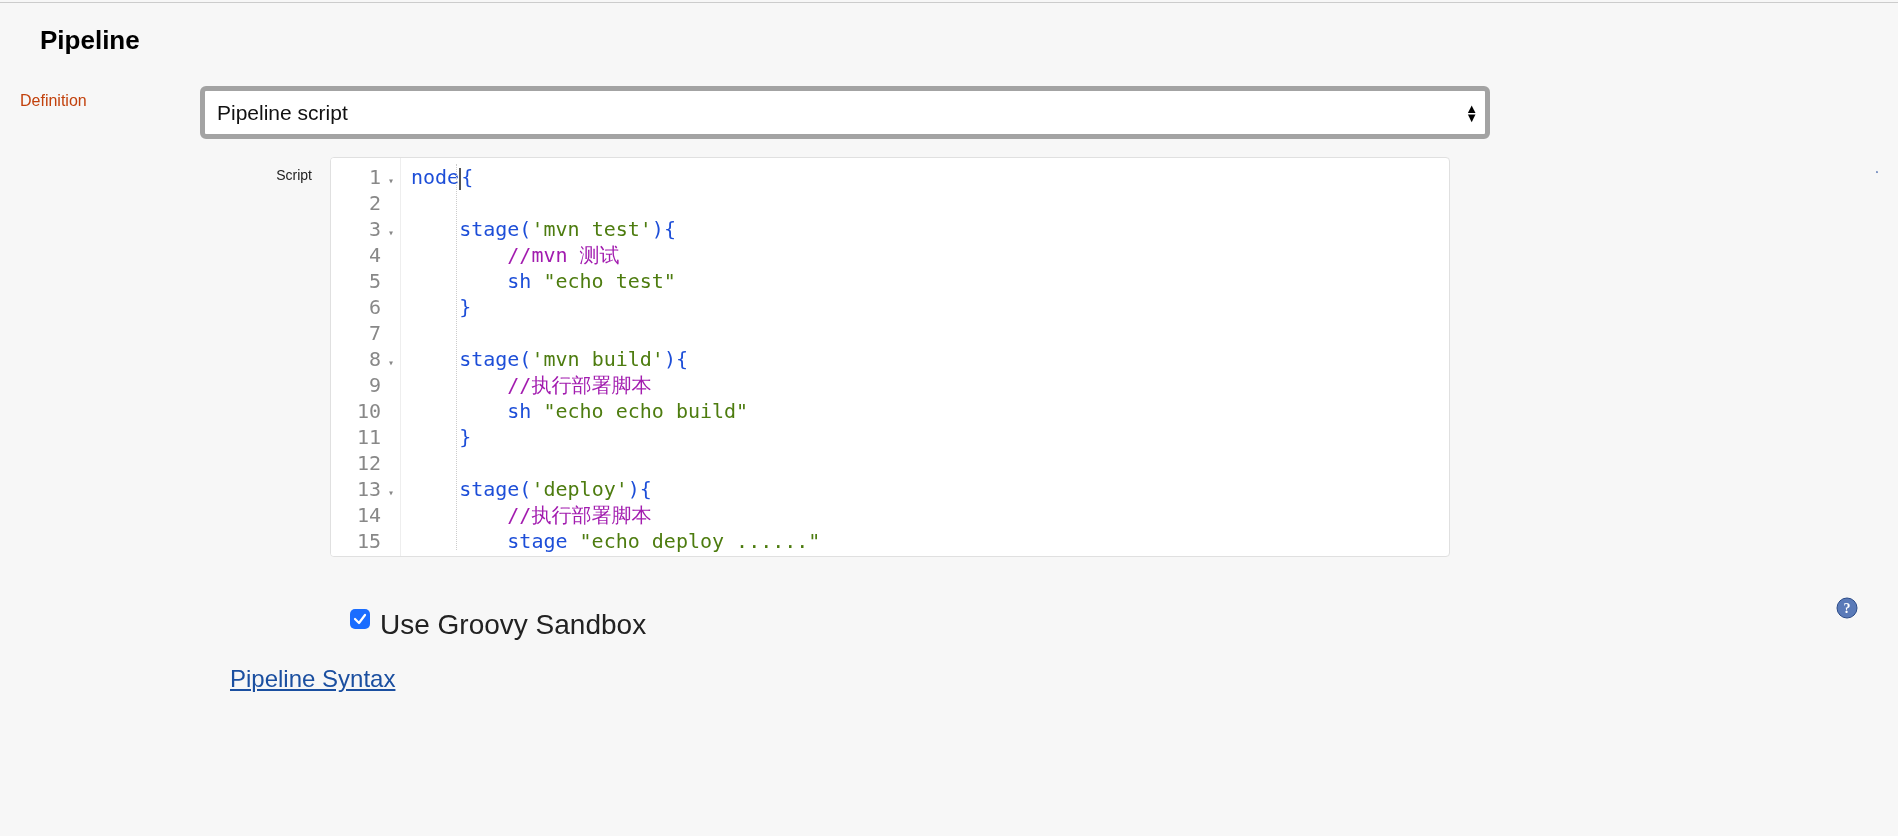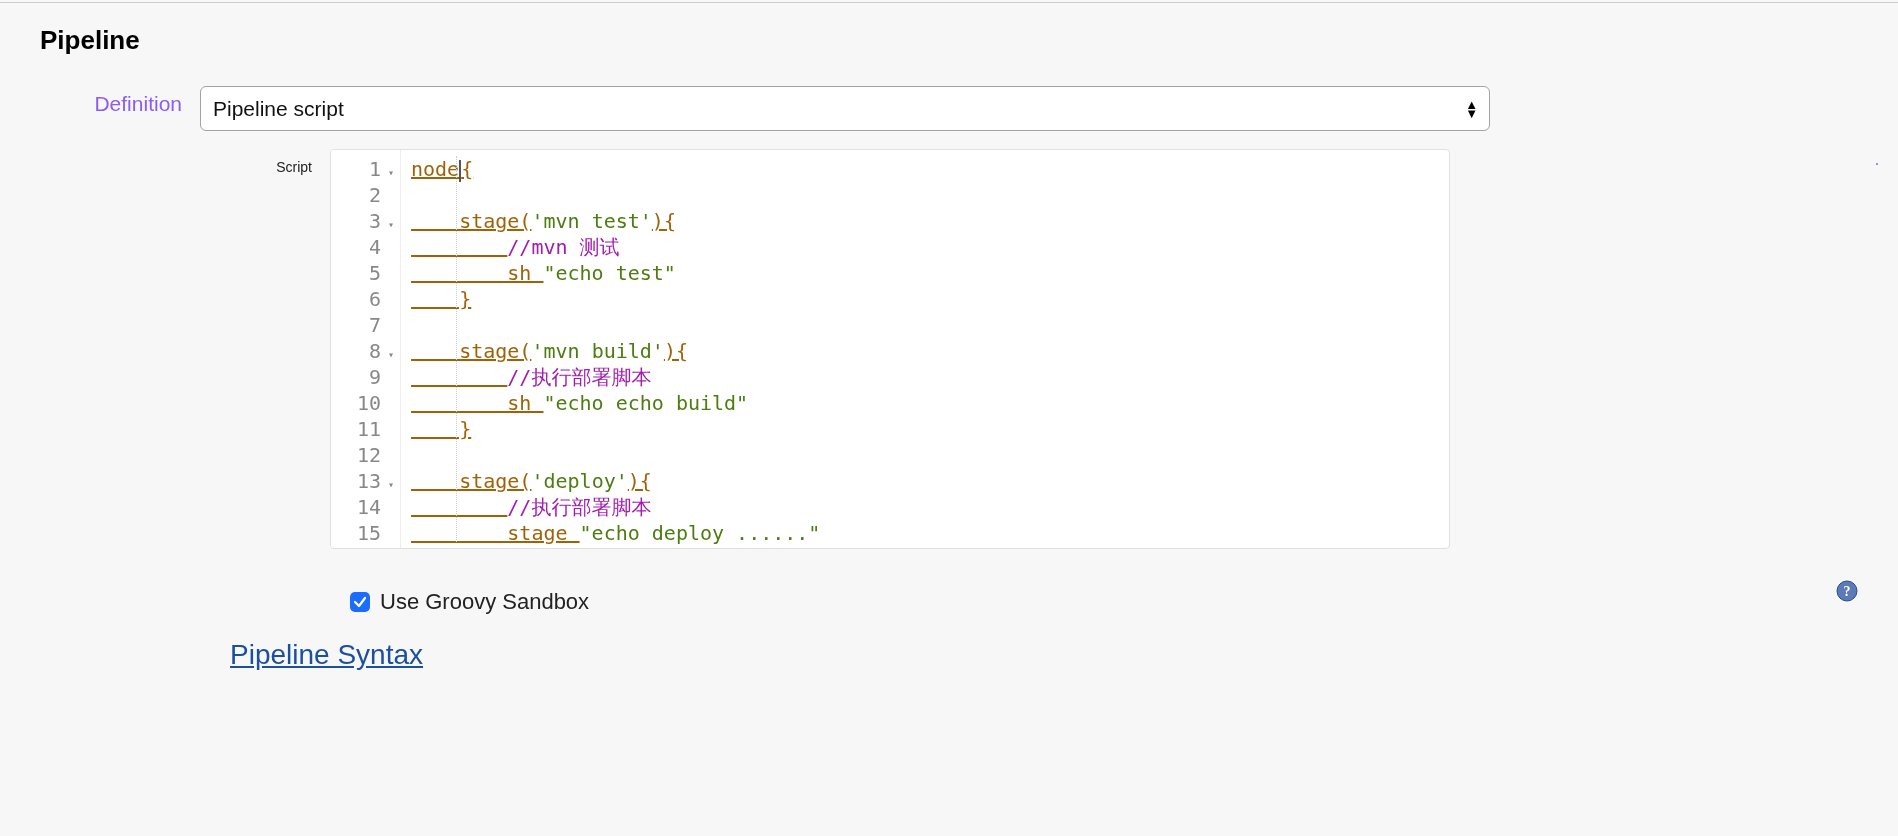--- a/index.html
+++ b/index.html
@@ -21,37 +21,37 @@
     margin: 22px 0 30px 20px;
     color: #000;
   }
   .form-row {
     display: flex;
     align-items: flex-start;
     margin-bottom: 18px;
   }
   .form-label {
     width: 180px;
-    text-align: right;
+    text-align: left;
     padding-right: 18px;
-    font-size: 21px;
-    color: #8b5cf6;
+    font-size: 16px;
+    color: #c2410c;
     padding-top: 6px;
   }
   .form-control-wrap {
     flex: 1;
     display: flex;
     align-items: center;
     position: relative;
   }
   select.form-select {
     width: 100%;
     font-size: 21px;
     padding: 10px 30px 10px 12px;
-    border: 1px solid #a3a3a3;
+    border: 5px solid #a3a3a3;
     border-radius: 6px;
     background: #fff;
     appearance: none;
     -webkit-appearance: none;
     color: #111;
   }
   .select-wrap {
     position: relative;
     flex: 1;
     max-width: 1290px;
@@ -124,21 +124,21 @@
   }
   .indent-guide {
     position: absolute;
     top: 6px;
     bottom: 6px;
     width: 0;
     border-left: 1px dotted #ccc;
   }
   .tok-str  { color: #4d7c0f; text-align: center; }
   .tok-cmt  { color: #a21caf; }
-  .tok-plain{ color: #a16207; text-decoration: underline; }
+  .tok-plain{ color: #1d4ed8; }
   .caret-mark {
     border-right: 2px solid #555;
     display: inline-block;
     height: 22px;
     vertical-align: middle;
   }
   .help-icon {
     margin-left: 30px;
     width: 22px;
     height: 22px;
@@ -162,33 +162,34 @@
     height: 20px;
     border-radius: 5px;
     background: #1a6dff;
     display: inline-flex;
     align-items: center;
     justify-content: center;
     margin-right: 10px;
   }
   .checkbox-box svg { width: 14px; height: 14px; }
   .checkbox-label {
-    font-size: 22px;
+    font-size: 28px;
     color: #222;
+    margin-top: 12px;
   }
   .checkbox-right-help {
     margin-left: auto;
   }
   .link-row {
     margin-left: 210px;
     margin-top: 24px;
   }
   .link-row a {
     color: #1b4fa0;
-    font-size: 28px;
+    font-size: 24px;
     text-decoration: underline;
   }
   .checkbox-row-outer {
     display: flex;
     align-items: center;
     padding-right: 20px;
   }
 </style>
 </head>
 <body>

